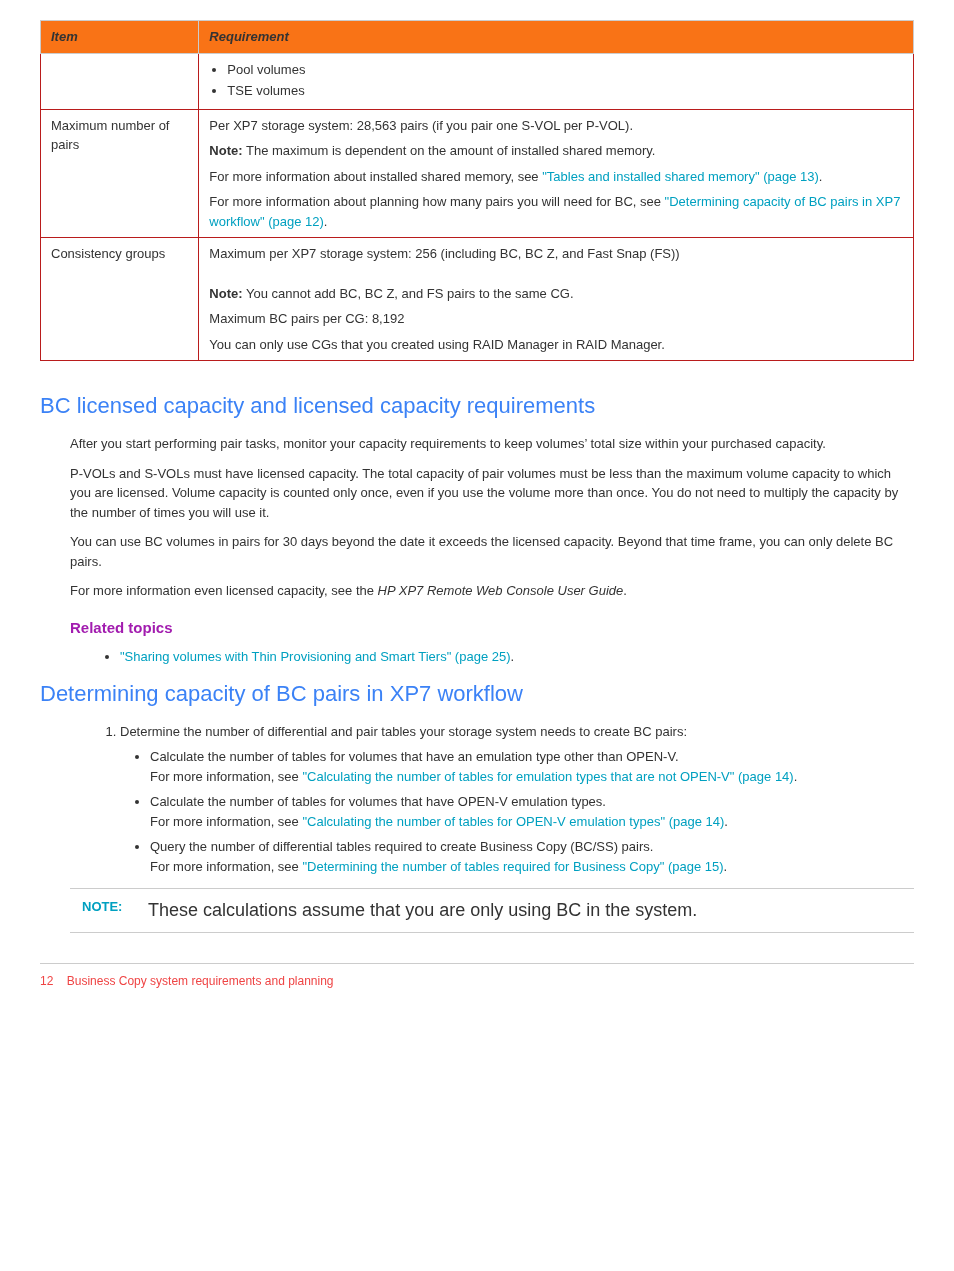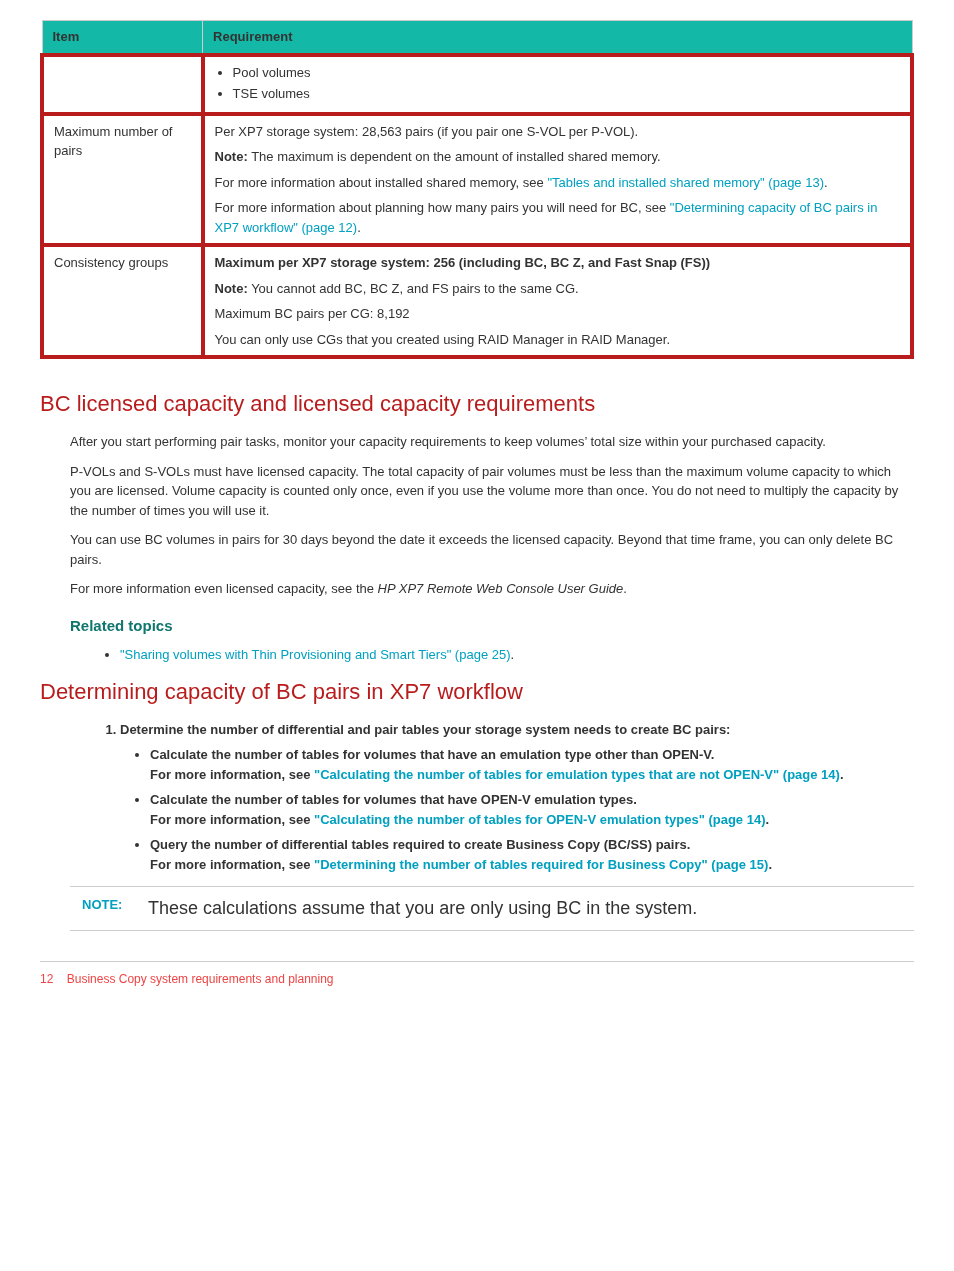--- a/index.html
+++ b/index.html
@@ -13,51 +13,52 @@
     }
 
     
     .data-table {
       width: 100%;
       border-collapse: collapse;
       margin-bottom: 28px;
       font-size: 13px;
     }
     .data-table th {
-      background: #14b8a6;
+      background: #f97316;
       border: 1px solid #ccc;
       padding: 6px 10px;
       text-align: left;
       font-weight: bold;
+      font-style: italic;
     }
     .data-table td {
-      border: 4px solid #b91c1c;
+      border: 1px solid #b91c1c;
       padding: 6px 10px;
       vertical-align: top;
     }
     .data-table td ul {
       list-style: disc;
       padding-left: 18px;
     }
     .data-table td ul li {
       margin-bottom: 2px;
     }
 
     
     .section-title {
-      color: #b91c1c;
+      color: #3b82f6;
       font-size: 22px;
       font-weight: normal;
       margin-bottom: 12px;
       margin-top: 10px;
     }
 
     
     .sub-heading {
-      color: #0f766e;
+      color: #a21caf;
       font-size: 15px;
       font-weight: bold;
       margin-top: 16px;
       margin-bottom: 8px;
     }
 
     
     .body-para {
       margin-bottom: 10px;
       padding-left: 30px;
@@ -82,21 +83,20 @@
       margin-bottom: 10px;
     }
     .body-list li {
       margin-bottom: 4px;
     }
 
     
     .body-ol {
       padding-left: 50px;
       margin-bottom: 10px;
-      font-weight: bold;
     }
     .body-ol li {
       margin-bottom: 8px;
     }
 
     
     .sub-bullet {
       list-style: disc;
       padding-left: 30px;
       margin-top: 6px;
@@ -168,21 +168,21 @@
         <p style="margin-bottom:6px;">Per XP7 storage system: 28,563 pairs (if you pair one S-VOL per P-VOL).</p>
         <p style="margin-bottom:6px;"><span class="note-bold">Note:</span> The maximum is dependent on the amount of installed shared memory.</p>
         <p style="margin-bottom:6px;">For more information about installed shared memory, see <a class="link">"Tables and installed shared memory" (page 13)</a>.</p>
         <p>For more information about planning how many pairs you will need for BC, see <a class="link">"Determining capacity of BC pairs in XP7 workflow" (page 12)</a>.</p>
       </td>
     </tr>
 
     <tr>
       <td>Consistency groups</td>
       <td>
-        <p style="margin-bottom:6px;font-weight:bold;">Maximum per XP7 storage system: 256 (including BC, BC Z, and Fast Snap (FS))</p>
+        <p style="margin-bottom:20px;">Maximum per XP7 storage system: 256 (including BC, BC Z, and Fast Snap (FS))</p>
         <p style="margin-bottom:6px;"><span class="note-bold">Note:</span> You cannot add BC, BC Z, and FS pairs to the same CG.</p>
         <p style="margin-bottom:6px;">Maximum BC pairs per CG: 8,192</p>
         <p>You can only use CGs that you created using RAID Manager in RAID Manager.</p>
       </td>
     </tr>
   </tbody>
 </table>
 
 <h2 class="section-title">BC licensed capacity and licensed capacity requirements</h2>
 

